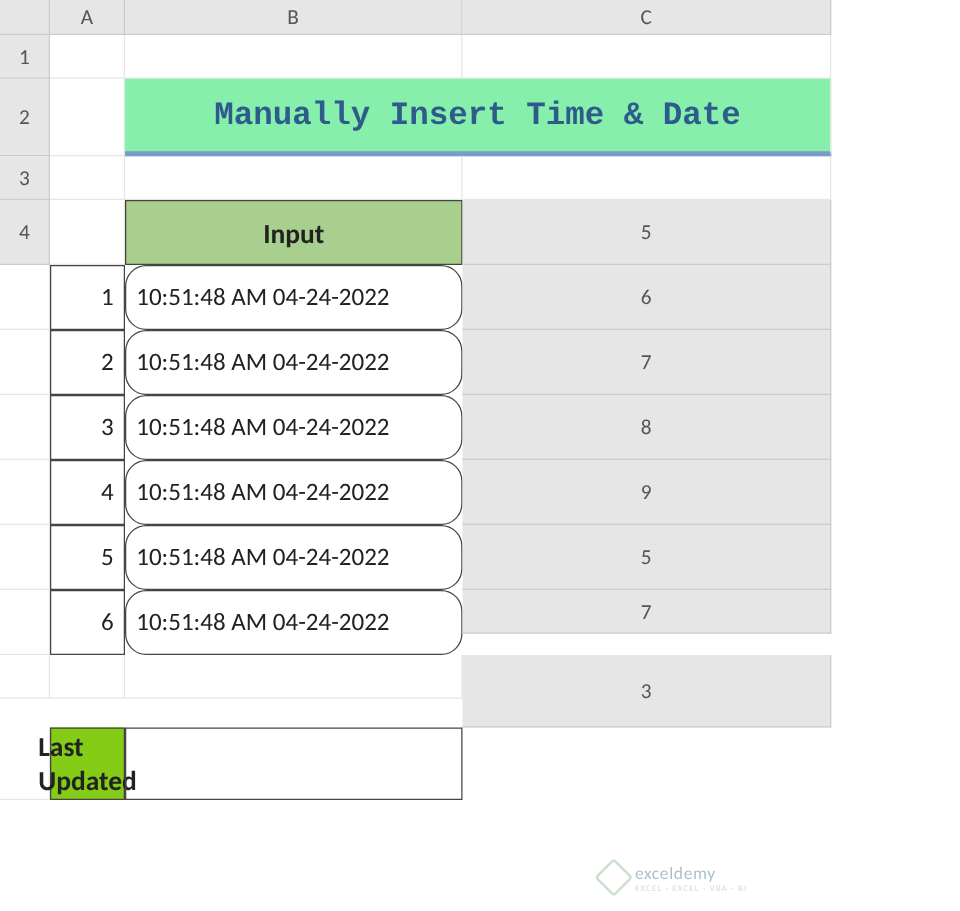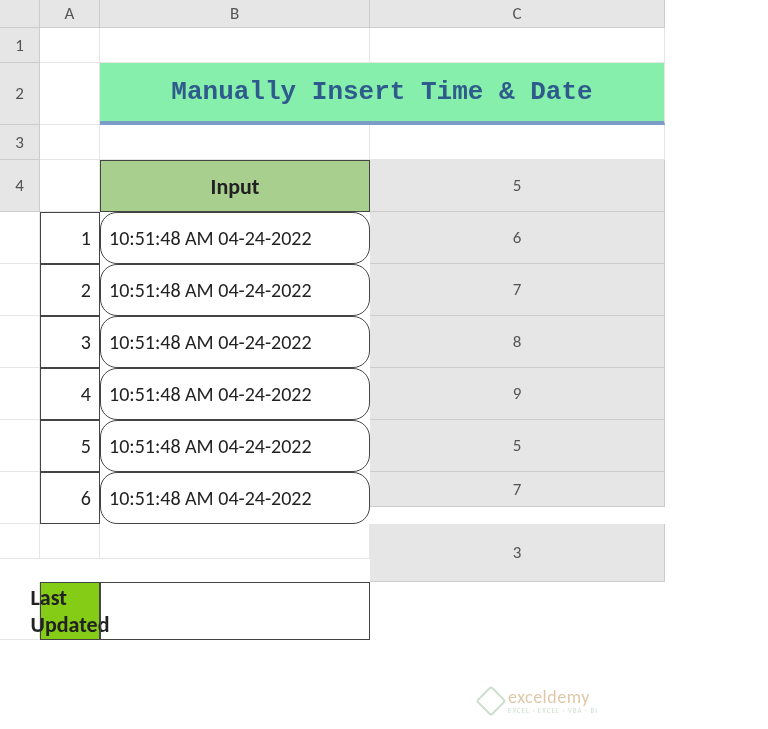--- a/index.html
+++ b/index.html
@@ -89,21 +89,21 @@
     align-items: center;
     gap: 6px;
     opacity: 0.35;
   }
   .wm-icon {
     width: 22px; height: 22px;
     border: 2px solid #6fa36f;
     transform: rotate(45deg);
     border-radius: 3px;
   }
-  .wm-text { font-size: 18px; color: #a16207; letter-spacing: 0.5px; }
+  .wm-text { font-size: 14px; color: #0c4a6e; letter-spacing: 0.5px; }
   .wm-sub { font-size: 7px; color: #6fa36f; letter-spacing: 1px; display:block; margin-top:-2px;}
 </style>
 </head>
 <body>
 
 <div class="sheet">
 
   <div class="corner row-h-0"></div>
   <div class="col-header row-h-0">A</div>
   <div class="col-header row-h-0">B</div>

